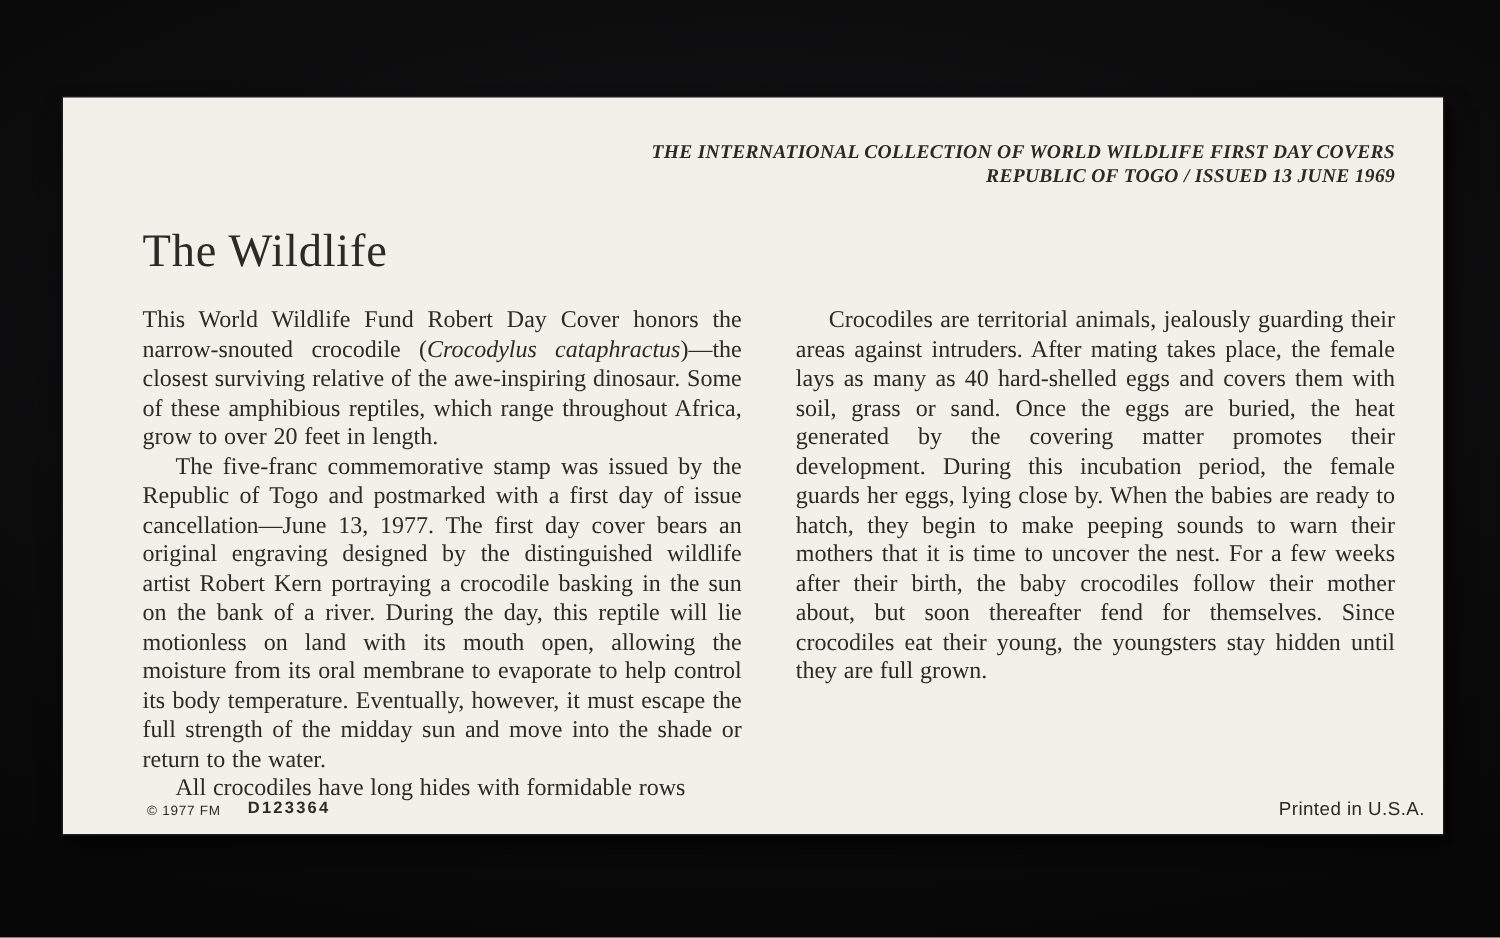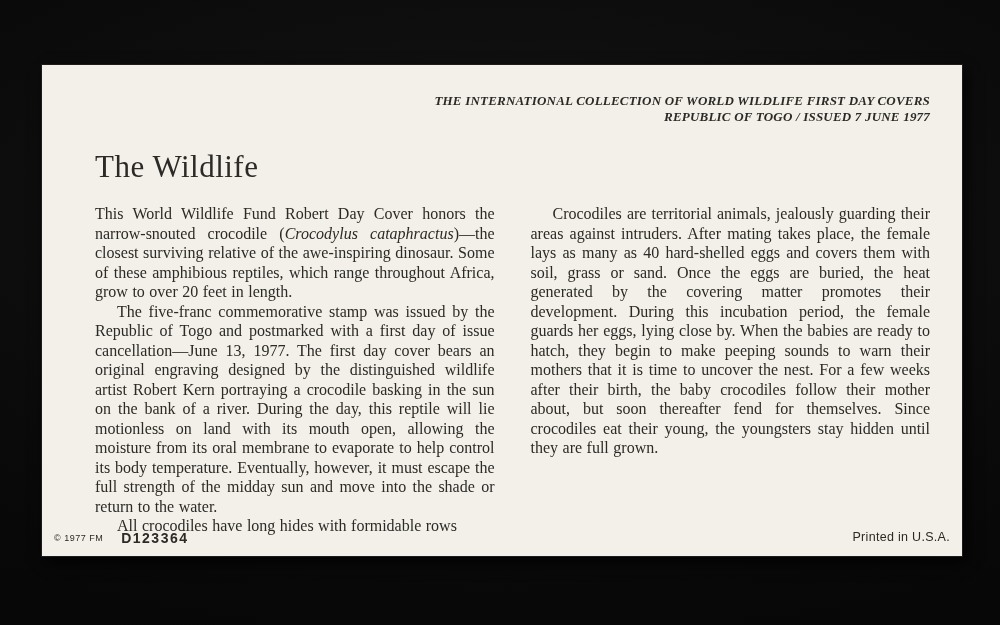--- a/index.html
+++ b/index.html
@@ -52,41 +52,42 @@
   .card-footer {
     position: absolute;
     left: 12px; right: 12px; bottom: 10px;
     display: flex;
     justify-content: space-between;
     align-items: baseline;
     color: #2b2a26;
   }
   .footer-left {
     display: flex;
-    align-items: center;
+    align-items: flex-end;
     gap: 18px;
     font-family: "Liberation Sans", sans-serif;
     font-size: 9px;
     letter-spacing: 0.5px;
+    margin-left: 44px;
   }
-  .footer-code { letter-spacing: 1.5px; font-weight: bold; font-size: 14px; }
+  .footer-code { letter-spacing: 1.5px; font-weight: bold; font-size: 11px; }
   .footer-right {
     font-family: "Liberation Sans", sans-serif;
     font-size: 12.5px;
     letter-spacing: 0.3px;
   }
 </style>
 </head>
 <body>
 
 <div class="card" style="background: rgb(242, 240, 232);">
 
   <div class="card-header" style="color: rgb(43, 42, 38);">
     <div>THE INTERNATIONAL COLLECTION OF WORLD WILDLIFE FIRST DAY COVERS</div>
-    <div>REPUBLIC OF TOGO / ISSUED 7 JUNE 1977</div>
+    <div>REPUBLIC OF TOGO / ISSUED 13 JUNE 1969</div>
   </div>
 
   <h1 class="page-title" style="color: rgb(43, 42, 38);">The Wildlife</h1>
 
   <div class="columns">
     <div class="column">
         <p class="para" style="color: rgb(43, 42, 38);"><span>This World Wildlife Fund Robert Day Cover honors the narrow-snouted crocodile (</span><span class="italic">Crocodylus cataphractus</span><span>)—the closest surviving relative of the awe-inspiring dinosaur. Some of these amphibious reptiles, which range throughout Africa, grow to over 20 feet in length.</span></p>
         <p class="para indent" style="color: rgb(43, 42, 38);"><span>The five-franc commemorative stamp was issued by the Republic of Togo and postmarked with a first day of issue cancellation—June 13, 1977. The first day cover bears an original engraving designed by the distinguished wildlife artist Robert Kern portraying a crocodile basking in the sun on the bank of a river. During the day, this reptile will lie motionless on land with its mouth open, allowing the moisture from its oral membrane to evaporate to help control its body temperature. Eventually, however, it must escape the full strength of the midday sun and move into the shade or return to the water.</span></p>
         <p class="para indent" style="color: rgb(43, 42, 38);"><span>All crocodiles have long hides with formidable rows</span></p>
       </div>

